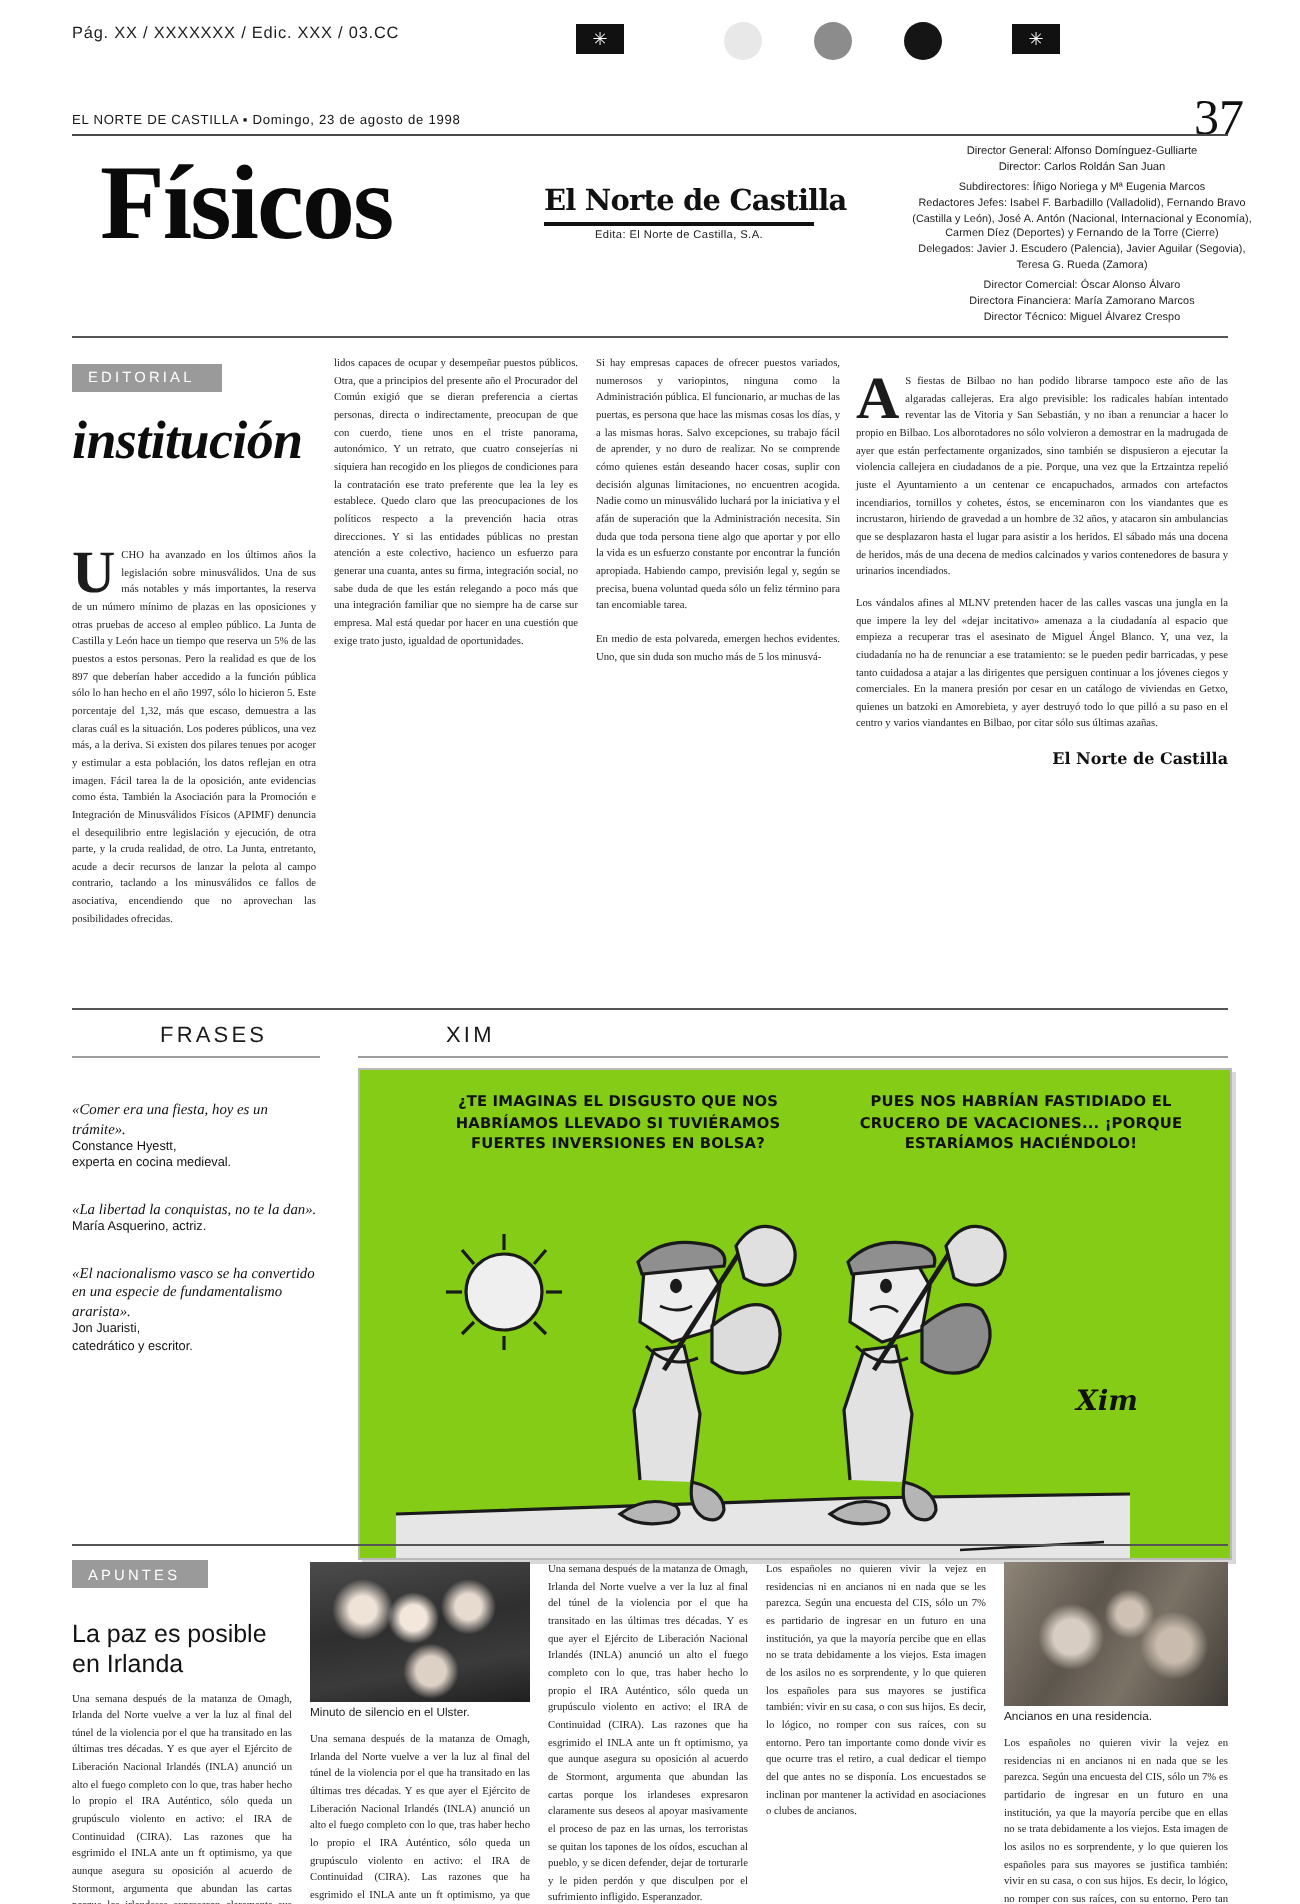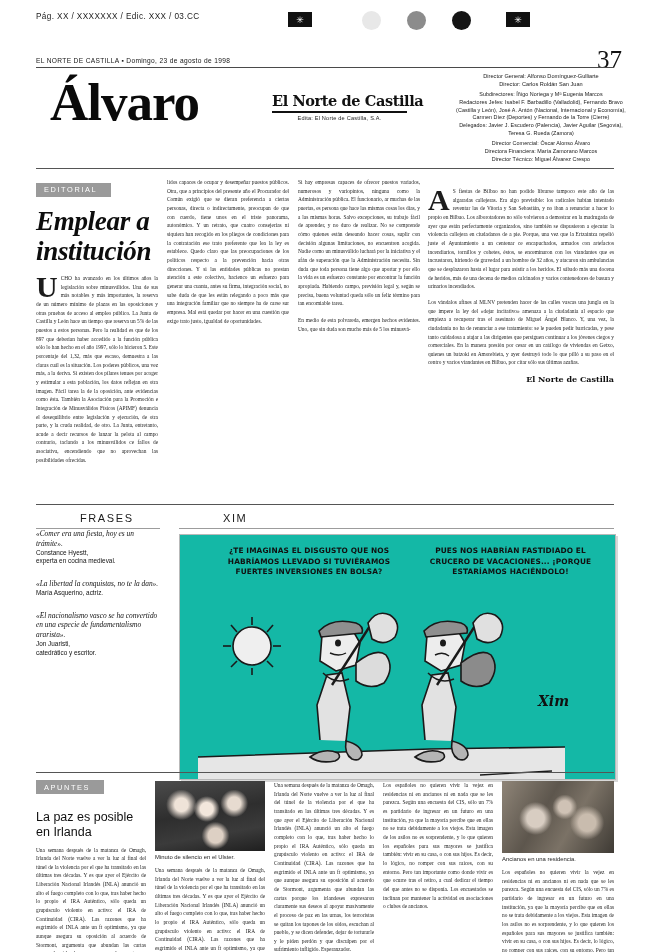--- a/index.html
+++ b/index.html
@@ -84,31 +84,31 @@
   .ed-c2{position:absolute;left:131px;top:0;width:122px;}
   .ed-c3{position:absolute;left:262px;top:0;width:122px;}
   .op-col{position:absolute;left:392px;top:0;width:186px;}
 
   
   .band{position:absolute;left:36px;top:512px;width:578px;}
   .bandlabel{
     font-size:8.6px;letter-spacing:1.6px;color:#1a1a1a;text-transform:uppercase;
   }
   .bandlabel .big{font-size:11px;padding-left:44px;}
-  .frases{position:absolute;left:0;top:17px;width:124px;}
+  .frases{position:absolute;left:0;top:38px;width:124px;}
   .quote{margin-bottom:13px;}
   .quote .q{
     font-family:"Liberation Serif", serif;font-style:italic;
     font-size:7.4px;line-height:1.34;color:#111;
   }
   .quote .who{font-size:6.4px;line-height:1.34;color:#111;}
 
   .ximwrap{position:absolute;left:143px;top:22px;width:435px;}
   .cartoon{
-    position:relative;width:435px;height:244px;background:#14b8a6;
+    position:relative;width:435px;height:244px;background:#84cc16;
     border:1px solid #b9b9b9;box-shadow:2px 2px 0 #d8d8d8;overflow:hidden;
   }
   .bubble{
     position:absolute;font-family:"DejaVu Sans", sans-serif;
     font-weight:700;font-size:7.4px;line-height:1.42;color:#111;
     letter-spacing:.1px;text-align:center;
   }
   .b1{left:34px;top:11px;width:190px;}
   .b2{left:238px;top:11px;width:185px;}
   .artistsig{
@@ -169,21 +169,21 @@
 
     <div class="regmark" style="left:506px;">
       <span class="star">✳</span>
     </div>
   </div>
 
   <div class="runhead">EL NORTE DE CASTILLA  ▪  Domingo, 23 de agosto de 1998</div>
   <div class="folio">37</div>
   <div class="rule" style="left:36px;top:67px;width:578px;height:1px;background:#4a4a4a;"></div>
 
-  <div class="sectiontitle">Álvaro</div>
+  <div class="sectiontitle">Físicos</div>
 
   <div class="logobox">
     <div class="logoword">El Norte de Castilla</div>
     <div class="logorule"></div>
     <div class="logosub">Edita: El Norte de Castilla, S.A.</div>
   </div>
 
   <div class="credits">
     <div class="cbold">Director General: Alfonso Domínguez-Gulliarte</div>
     <div class="cbold">Director: Carlos Roldán San Juan</div>
@@ -200,21 +200,20 @@
     <div class="c1">Director Técnico: Miguel Álvarez Crespo</div>
   </div>
 
   <div class="rule" style="left:36px;top:168px;width:578px;height:1px;background:#555;"></div>
 
   <div class="editorial-zone">
 
     <div class="tagbox">Editorial</div>
 
     <div class="ed-head">
-      <div>Emplear a</div>
       <div>institución</div>
     </div>
 
     <div class="ed-c1">
       <div class="body-text dropcap">UCHO ha avanzado en los últimos años la legislación sobre minusválidos. Una de sus más notables y más importantes, la reserva de un número mínimo de plazas en las oposiciones y otras pruebas de acceso al empleo público. La Junta de Castilla y León hace un tiempo que reserva un 5% de las puestos a estos personas. Pero la realidad es que de los 897 que deberían haber accedido a la función pública sólo lo han hecho en el año 1997, sólo lo hicieron 5. Este porcentaje del 1,32, más que escaso, demuestra a las claras cuál es la situación. Los poderes públicos, una vez más, a la deriva. Si existen dos pilares tenues por acoger y estimular a esta población, los datos reflejan en otra imagen. Fácil tarea la de la oposición, ante evidencias como ésta. También la Asociación para la Promoción e Integración de Minusválidos Físicos (APIMF) denuncia el desequilibrio entre legislación y ejecución, de otra parte, y la cruda realidad, de otro. La Junta, entretanto, acude a decir recursos de lanzar la pelota al campo contrario, taclando a los minusválidos ce fallos de asociativa, encendiendo que no aprovechan las posibilidades ofrecidas.</div>
     </div>
 
     <div class="ed-c2">
       <div class="body-text">lidos capaces de ocupar y desempeñar puestos públicos. Otra, que a principios del presente año el Procurador del Común exigió que se dieran preferencia a ciertas personas, directa o indirectamente, preocupan de que con cuerdo, tiene unos en el triste panorama, autonómico. Y un retrato, que cuatro consejerías ni siquiera han recogido en los pliegos de condiciones para la contratación ese trato preferente que lea la ley es establece. Quedo claro que las preocupaciones de los políticos respecto a la prevención hacia otras direcciones. Y si las entidades públicas no prestan atención a este colectivo, hacienco un esfuerzo para generar una cuanta, antes su firma, integración social, no sabe duda de que les están relegando a poco más que una integración familiar que no siempre ha de carse sur empresa. Mal está quedar por hacer en una cuestión que exige trato justo, igualdad de oportunidades.</div>
     </div>

